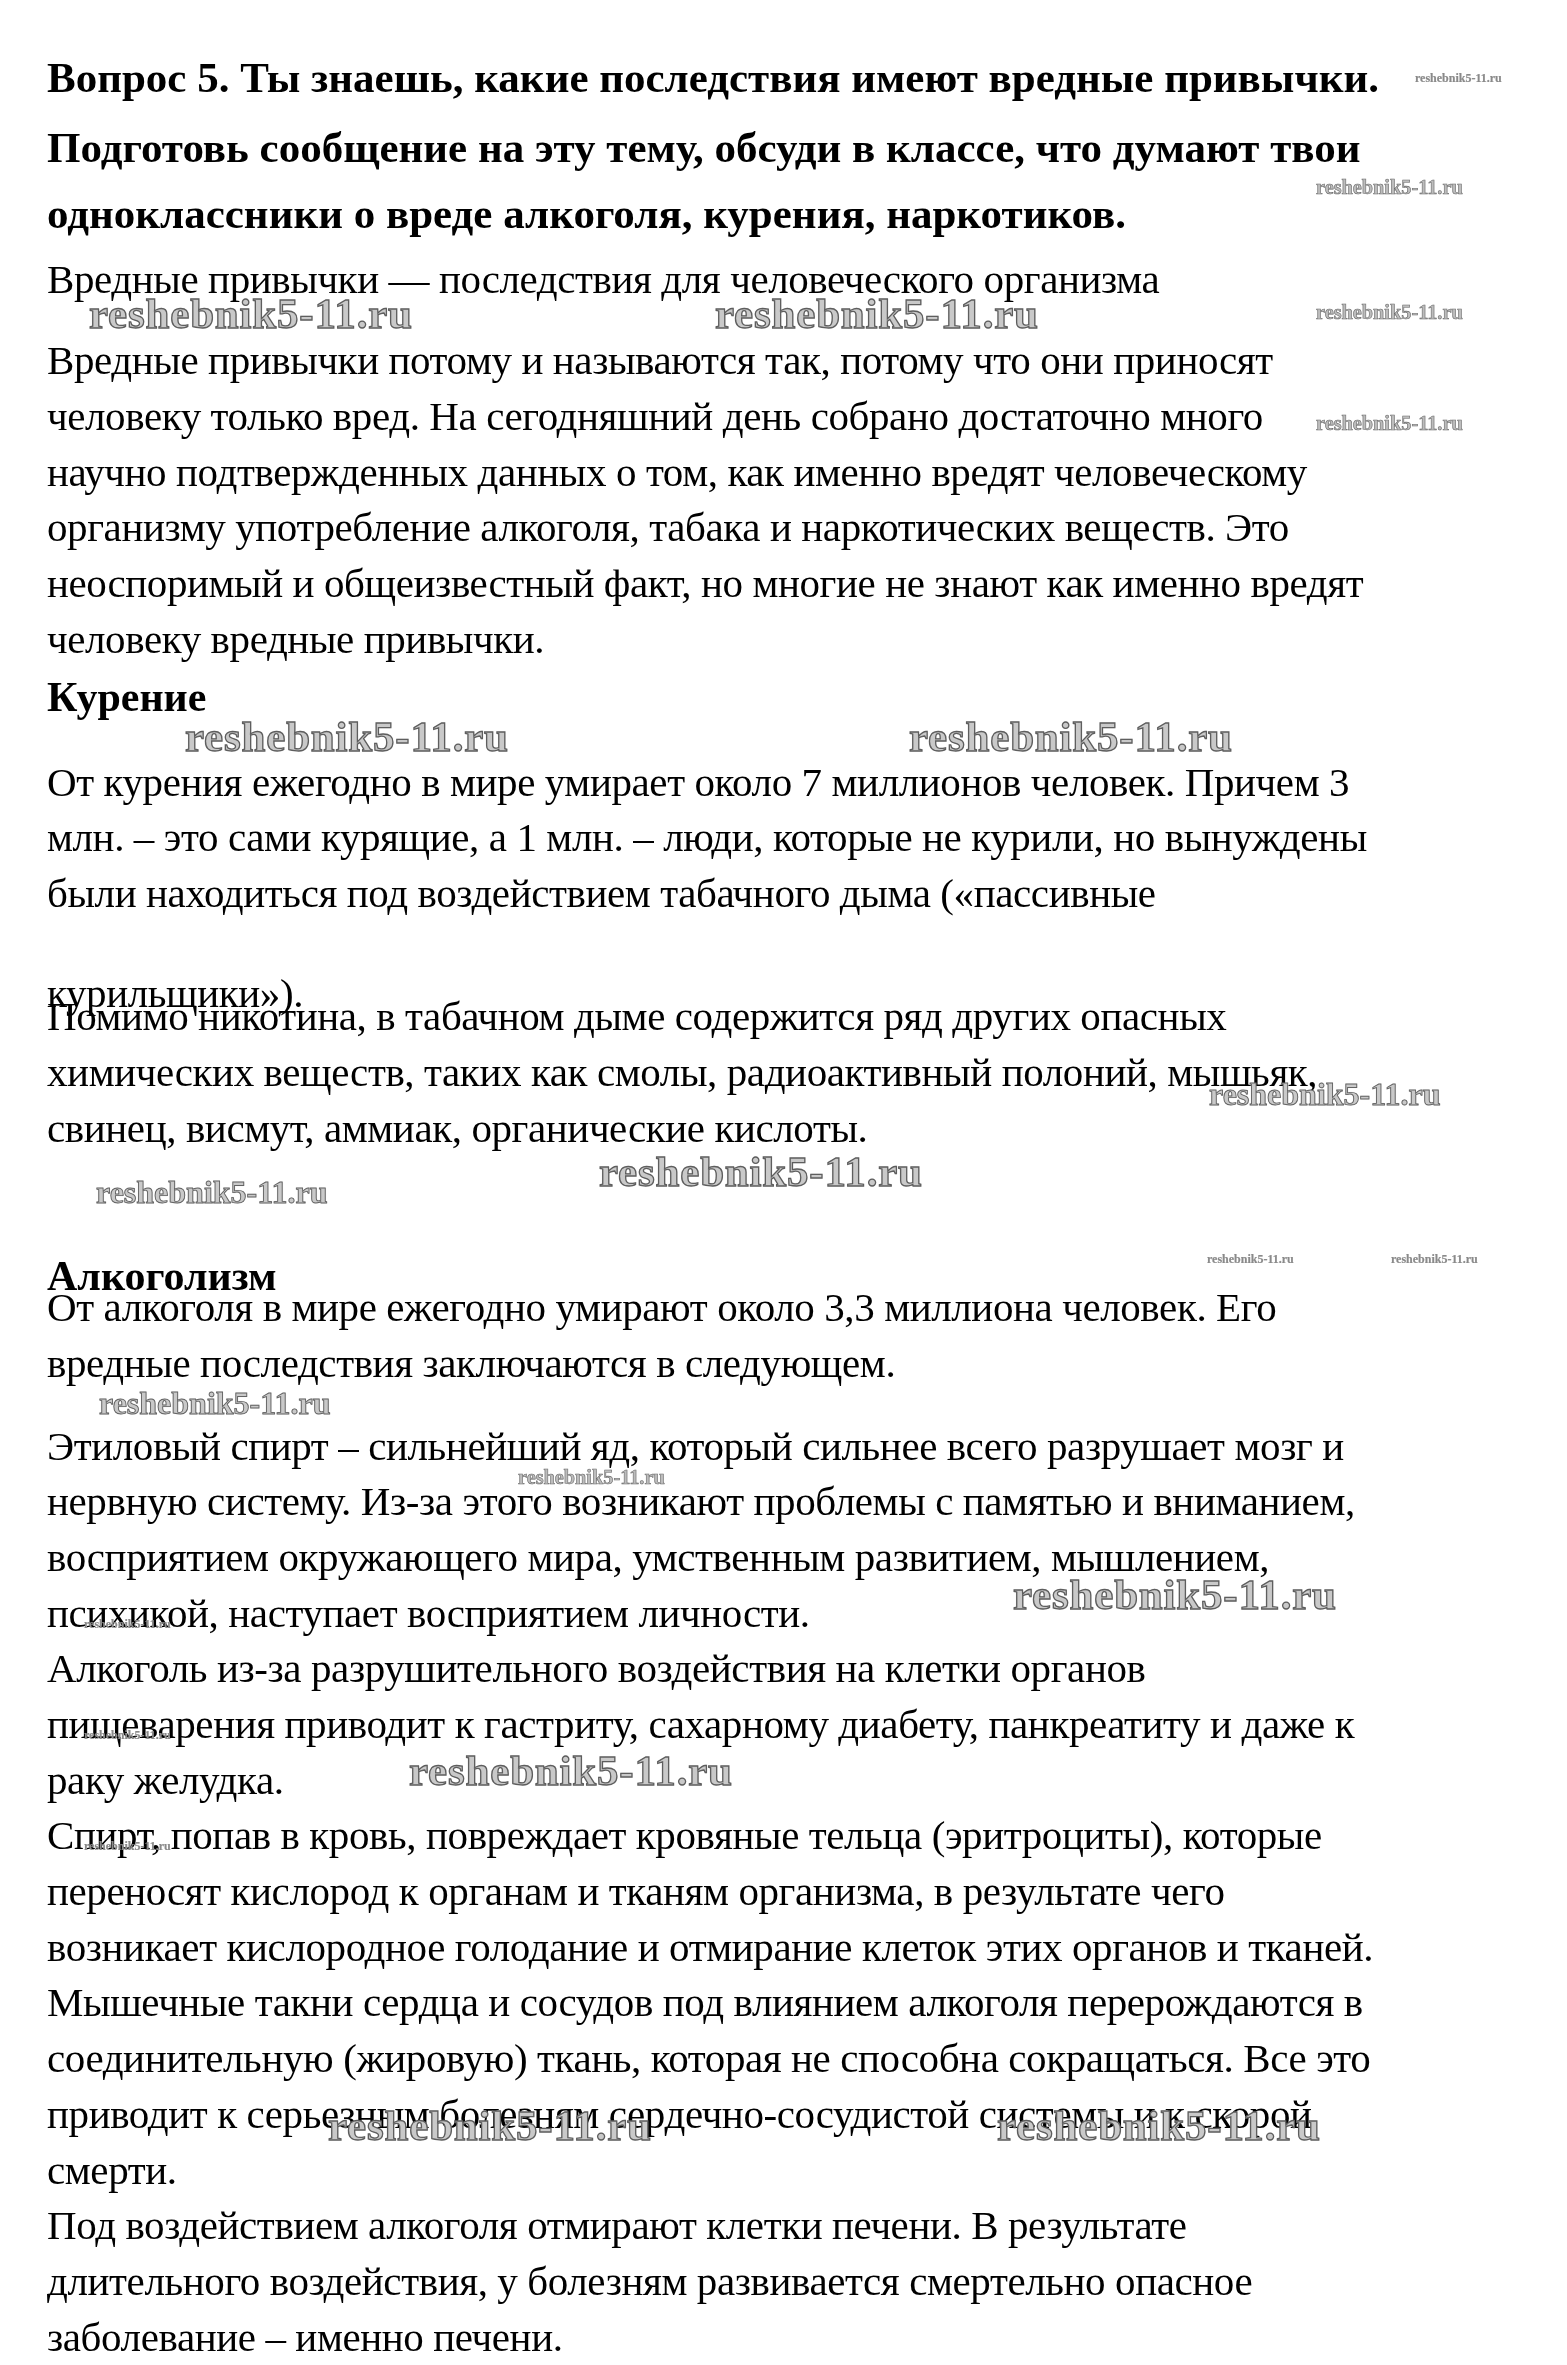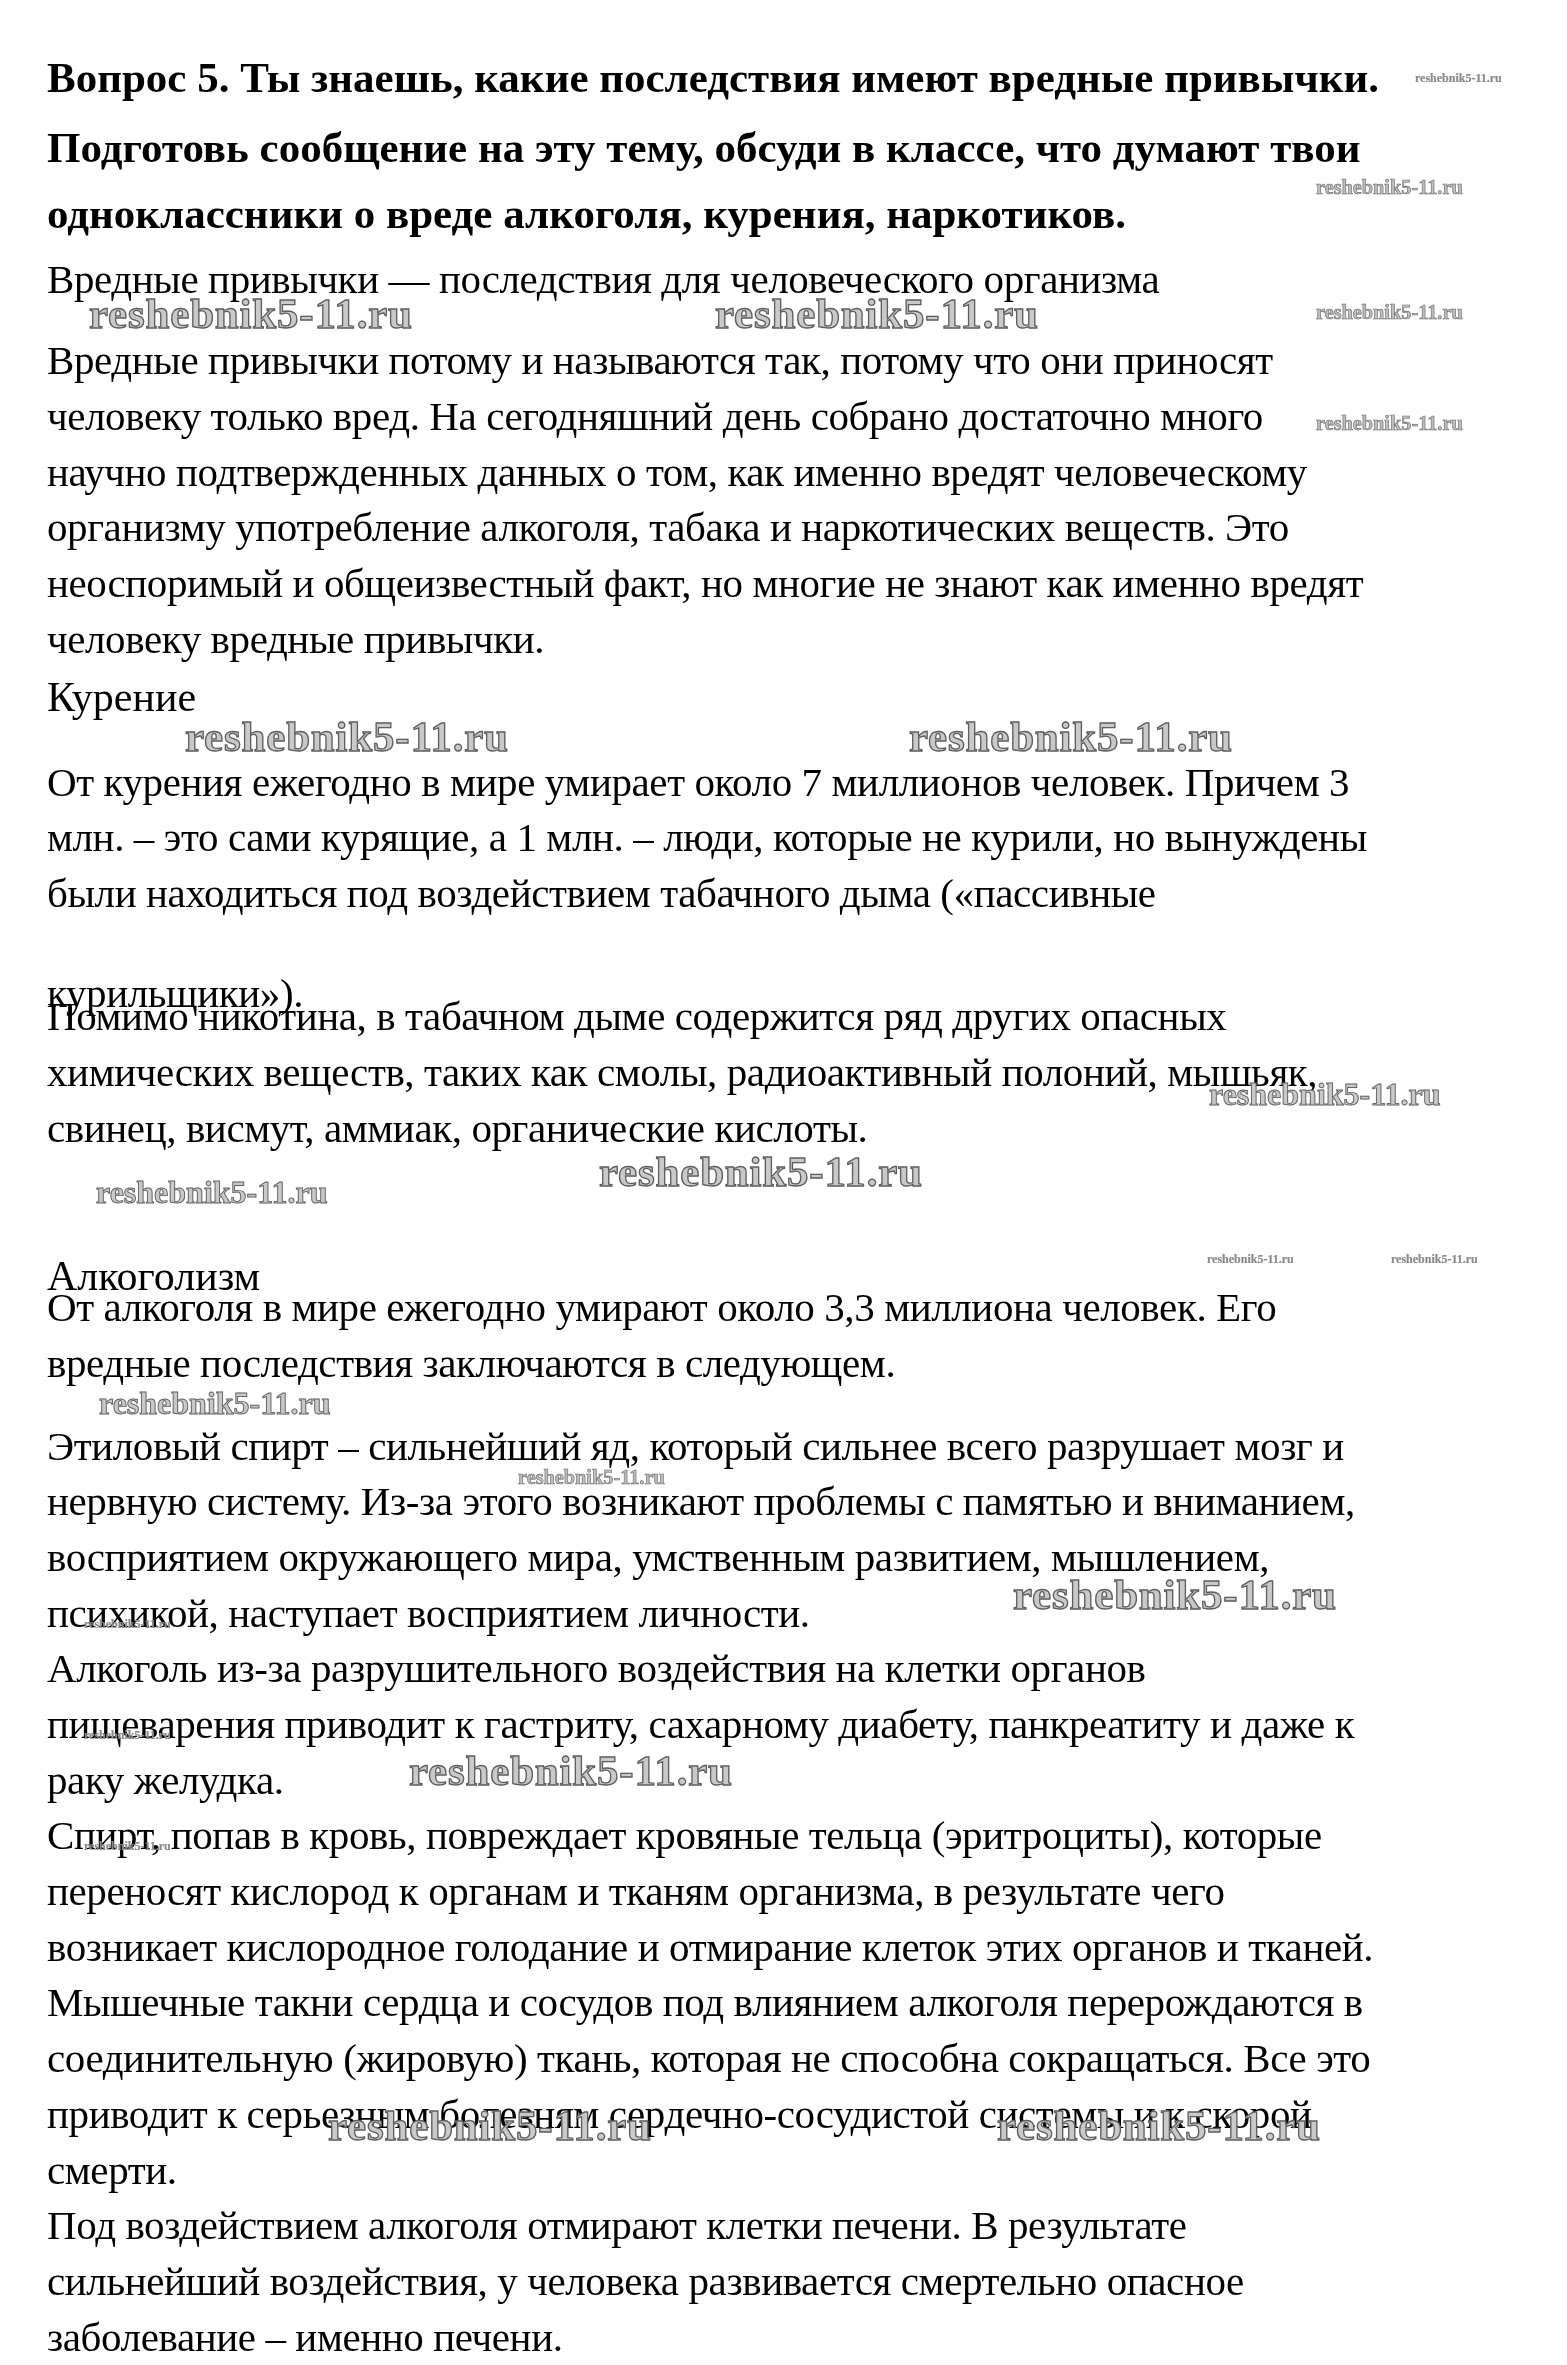--- a/index.html
+++ b/index.html
@@ -15,21 +15,21 @@
   
   .ln {
     position: absolute;
     left: 47px;
     font-size: 41px;
     line-height: 1.15;
     white-space: nowrap;
     letter-spacing: -0.4px;
   }
   .ln.title { font-size: 43px; font-weight: bold; letter-spacing: 0; }
-  .ln.heading { font-size: 42px; font-weight: normal; letter-spacing: 0; text-align: center; }
+  .ln.heading { font-size: 42px; font-weight: bold; letter-spacing: 0; text-align: center; }
   
   .wm {
     position: absolute;
     white-space: nowrap;
     font-family: Liberation Serif, serif;
     font-weight: bold;
     z-index: 3;
   }
   .wm.big {
     font-size: 43px;
@@ -98,21 +98,21 @@
 
 <div class="ln" style="top:1812px">Спирт, попав в кровь, повреждает кровяные тельца (эритроциты), которые</div>
 <div class="ln" style="top:1868px">переносят кислород к органам и тканям организма, в результате чего</div>
 <div class="ln" style="top:1924px">возникает кислородное голодание и отмирание клеток этих органов и тканей.</div>
 <div class="ln" style="top:1979px">Мышечные такни сердца и сосудов под влиянием алкоголя перерождаются в</div>
 <div class="ln" style="top:2035px">соединительную (жировую) ткань, которая не способна сокращаться. Все это</div>
 <div class="ln" style="top:2091px">приводит к серьезным болезням сердечно-сосудистой системы и к скорой</div>
 <div class="ln" style="top:2147px">смерти.</div>
 
 <div class="ln" style="top:2202px">Под воздействием алкоголя отмирают клетки печени. В результате</div>
-<div class="ln" style="top:2258px">сильнейший воздействия, у человека развивается смертельно опасное</div>
+<div class="ln" style="top:2258px">длительного воздействия, у болезням развивается смертельно опасное</div>
 <div class="ln" style="top:2314px">заболевание – именно печени.</div>
 
 <span class="wm tiny" style="left:1415px; top:71px">reshebnik5-11.ru</span>
 <span class="wm small" style="left:1316px; top:176px">reshebnik5-11.ru</span>
 <span class="wm big" style="left:89px;  top:289px">reshebnik5-11.ru</span>
 <span class="wm big" style="left:715px;  top:289px">reshebnik5-11.ru</span>
 <span class="wm small" style="left:1316px; top:301px">reshebnik5-11.ru</span>
 <span class="wm small" style="left:1316px; top:412px">reshebnik5-11.ru</span>
 <span class="wm big" style="left:185px;  top:712px">reshebnik5-11.ru</span>
 <span class="wm big" style="left:909px; top:712px">reshebnik5-11.ru</span>

